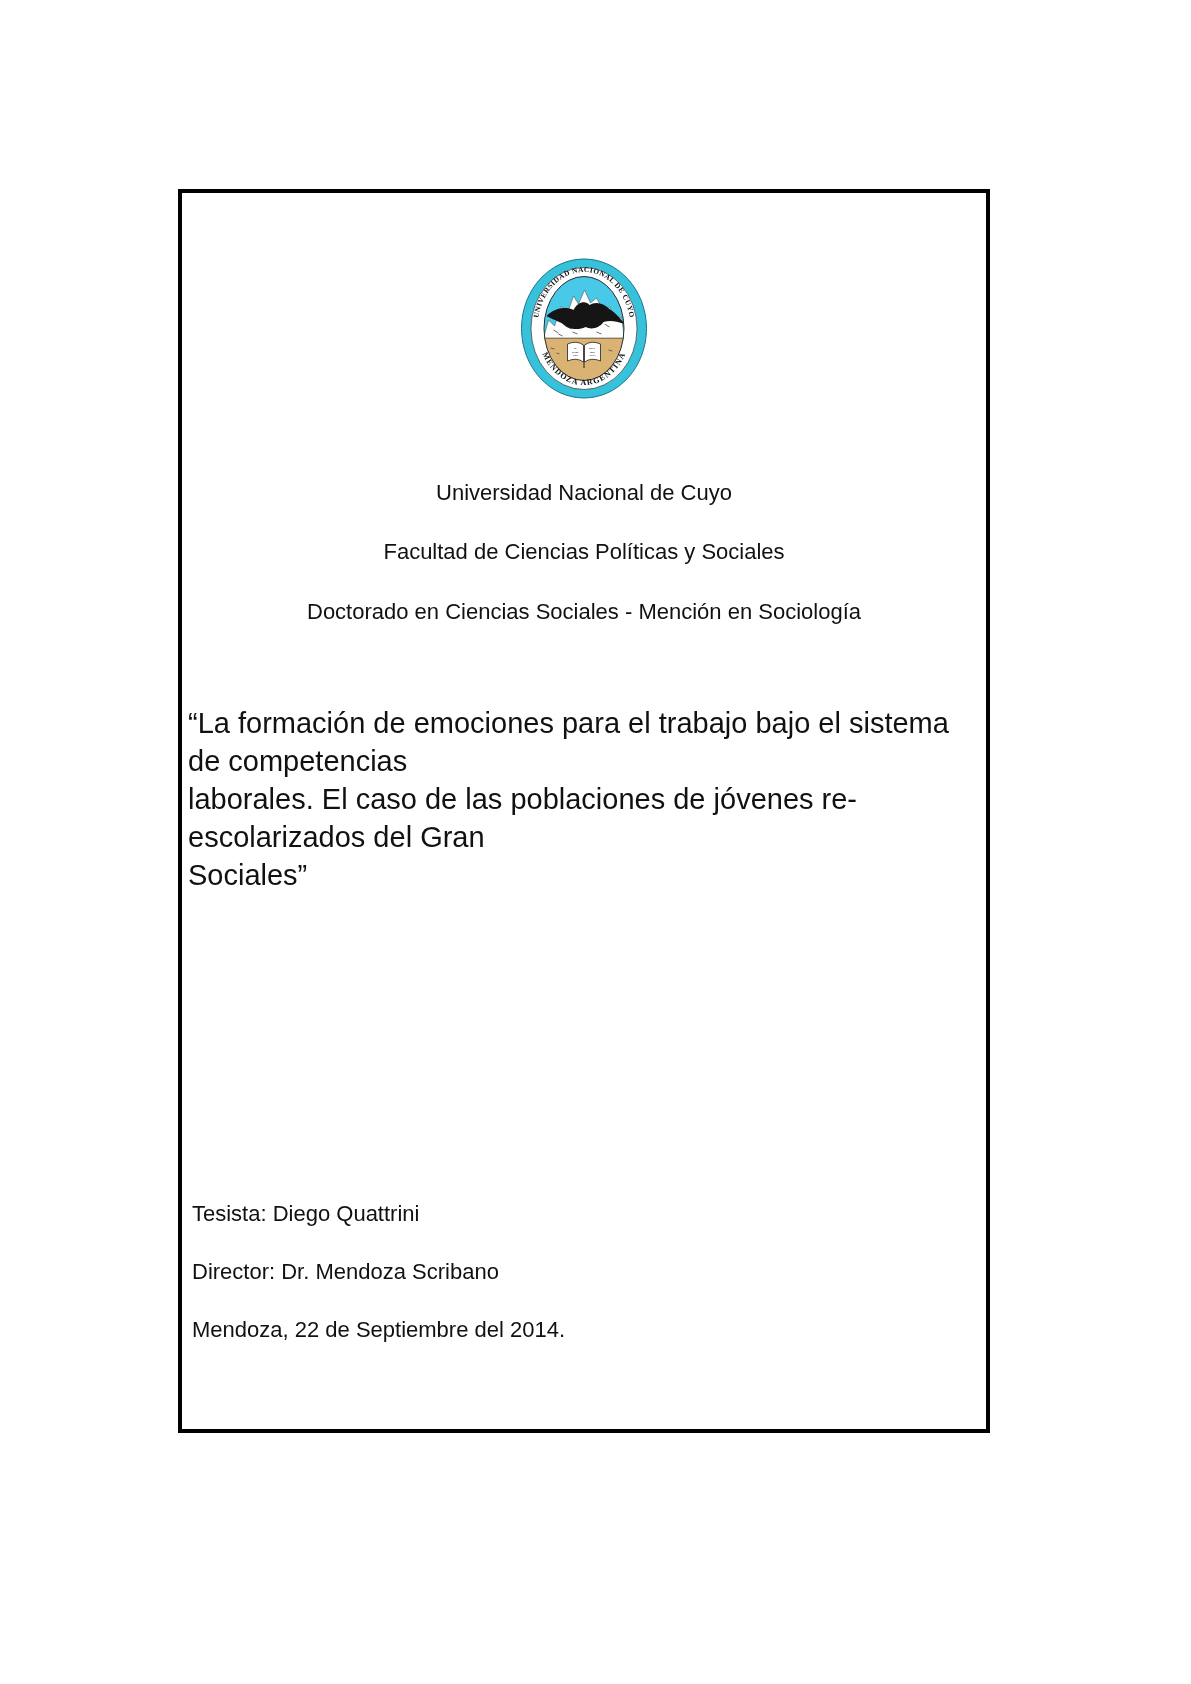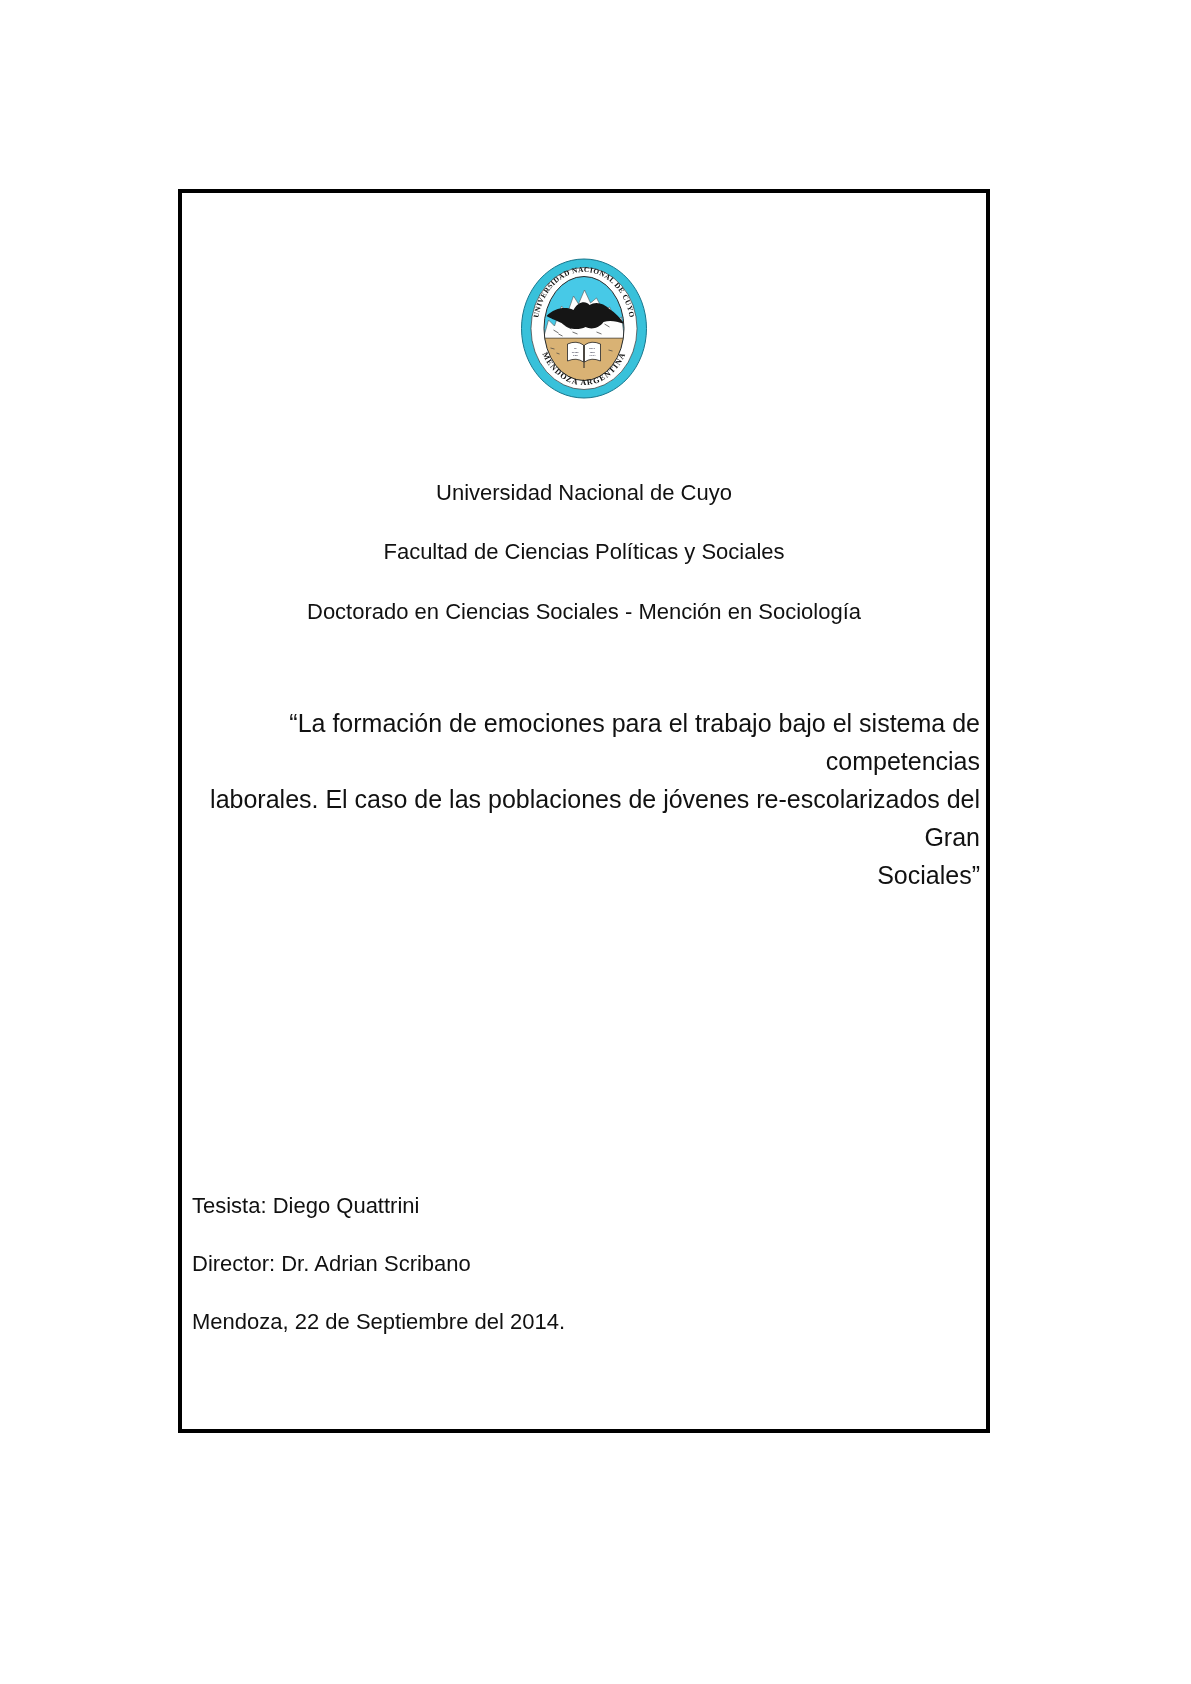--- a/index.html
+++ b/index.html
@@ -16,26 +16,26 @@
     width:127px;height:141px;
   }
   .hline{
     position:absolute;left:0;right:0;text-align:center;
     font-size:22px;line-height:27px;white-space:nowrap;
   }
   .h1{top:286px}
   .h2{top:345px}
   .h3{top:405px}
   .title-block{
-    position:absolute;left:6px;right:6px;top:511px;text-align:right;
-    font-size:25px;line-height:38px;
+    position:absolute;left:6px;right:6px;top:511px;text-align:left;
+    font-size:29px;line-height:38px;
   }
   .fline{
     position:absolute;left:10px;right:10px;text-align:left;
-    font-size:22px;line-height:27px;white-space:nowrap;
+    font-size:22px;line-height:27px;white-space:nowrap;margin-top:8px;
   }
   .f1{top:999px}
   .f2{top:1057px}
   .f3{top:1115px}
   .seal-arc{
     font-family:"Liberation Serif",serif;font-weight:bold;fill:#101010;
   }
   .bk{
     font-family:"Liberation Serif",serif;font-weight:bold;fill:#23233a;
     font-size:2.6px;text-anchor:middle;
@@ -94,16 +94,16 @@
     <div class="hline h3">Doctorado en Ciencias Sociales - Mención en Sociología</div>
     <div class="hline h2">Facultad de Ciencias Políticas y Sociales</div>
 
     <div class="title-block">
       <div>“La formación de emociones para el trabajo bajo el sistema de competencias</div>
       <div>laborales. El caso de las poblaciones de jóvenes re-escolarizados del Gran</div>
       <div>Sociales”</div>
     </div>
 
     <div class="fline f1">Tesista: Diego Quattrini</div>
-    <div class="fline f2">Director: Dr. Adrian Scribano</div>
+    <div class="fline f2">Director: Dr. Mendoza Scribano</div>
     <div class="fline f3">Mendoza, 22 de Septiembre del 2014.</div>
   </div>
 </div>
 
 </body></html>

